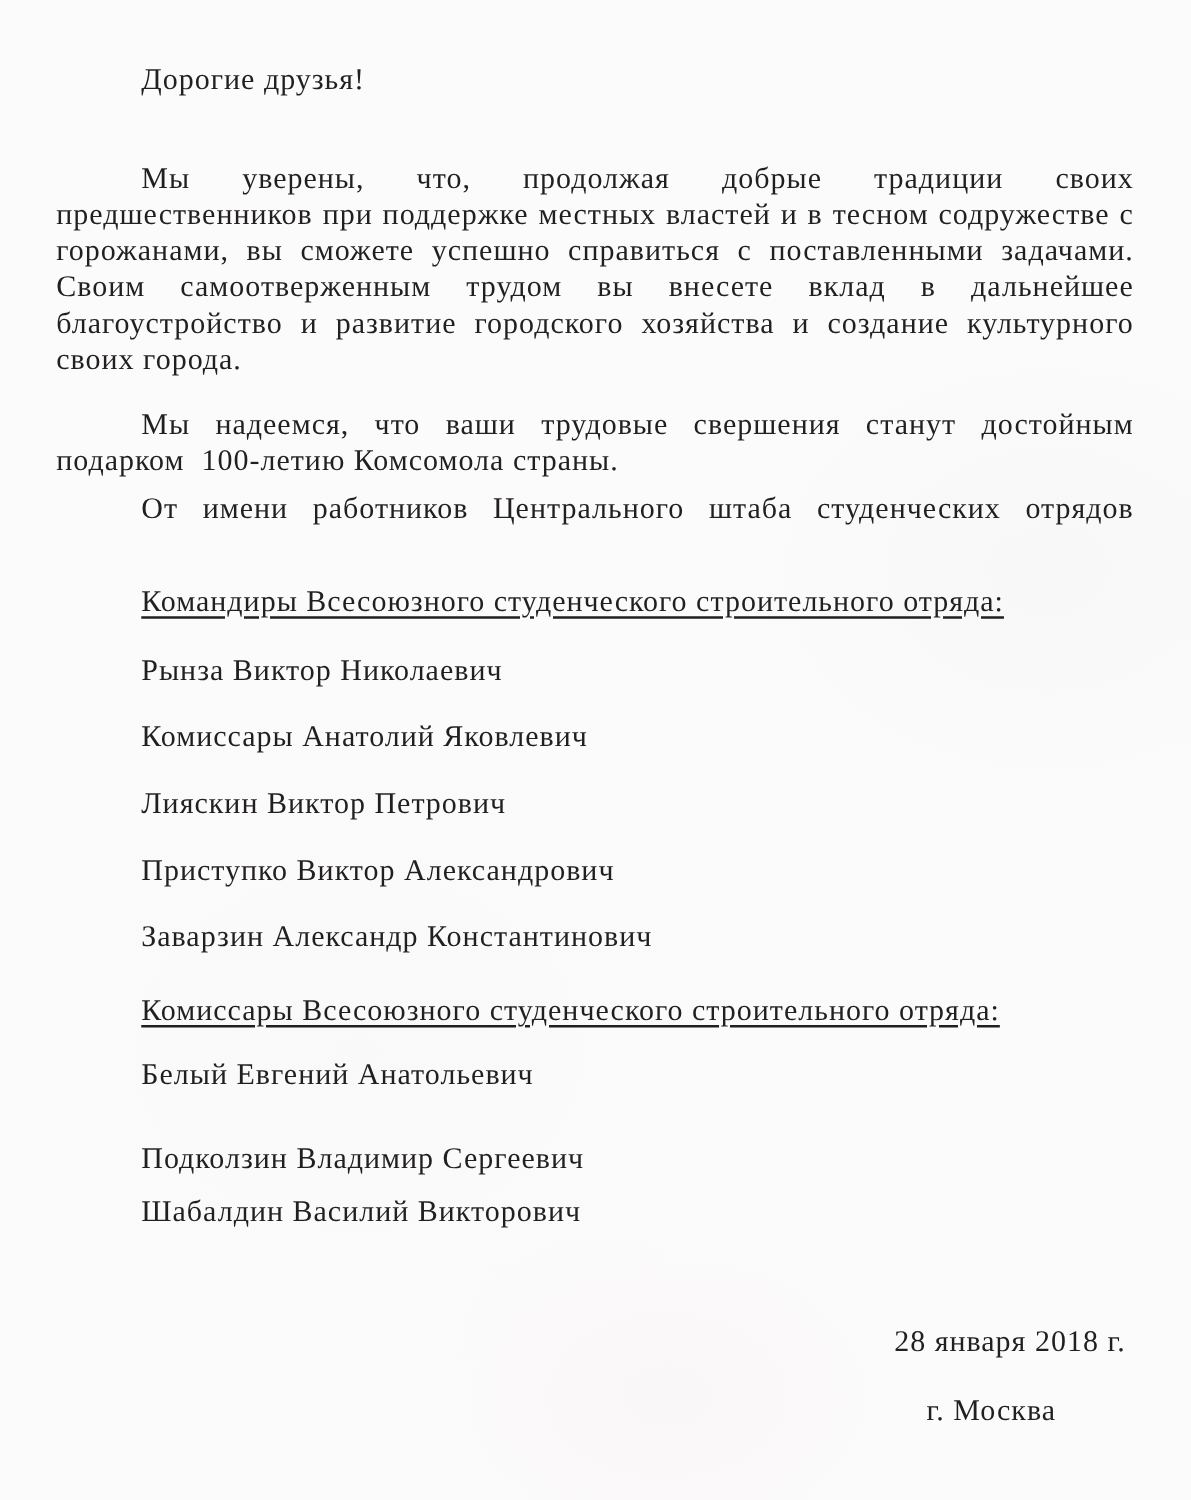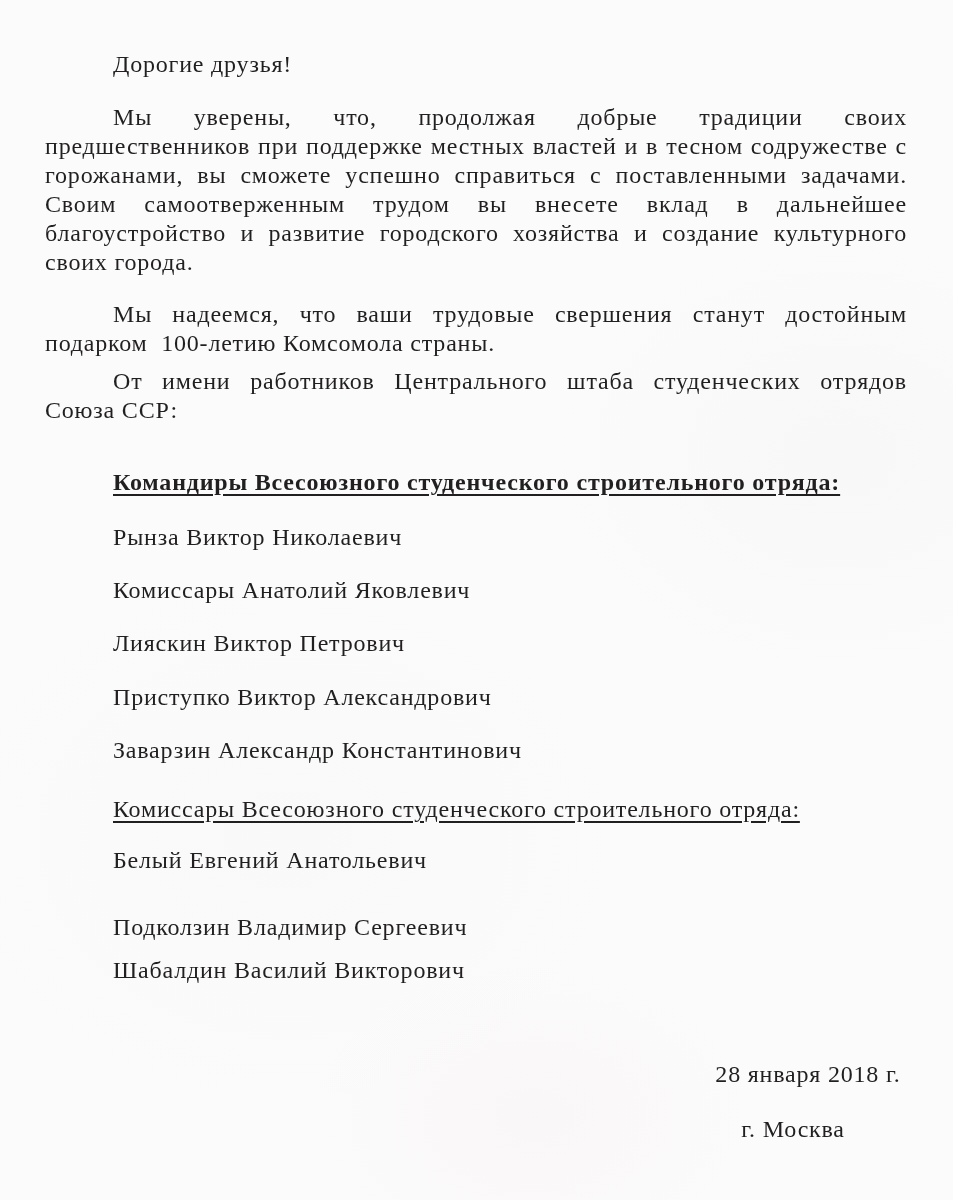--- a/index.html
+++ b/index.html
@@ -32,21 +32,21 @@
     height: 29px;
     text-align: justify;
     text-align-last: justify;
     -moz-text-align-last: justify;
   }
   .line.left {
     text-align: left;
     text-align-last: left;
     -moz-text-align-last: left;
   }
-  .line.indent { text-indent: 68px; }
+  .line.indent { text-indent: 68px; margin-top: 26px; }
   .pre { white-space: pre-wrap; }
   .single {
     line-height: 29px;
     white-space: nowrap;
   }
   .heading {
     text-decoration: underline;
     text-decoration-thickness: 1.5px;
     text-underline-offset: 4px;
   }
@@ -70,24 +70,23 @@
   <span class="line left">своих города.</span>
 </div>
 
 <div class="abs para" style="top:300px;">
   <span class="line indent">Мы надеемся, что ваши трудовые свершения станут достойным</span>
   <span class="line left pre">подарком  100-летию Комсомола страны.</span>
 </div>
 
 <div class="abs para" style="top:367px;">
   <span class="line indent">От имени работников Центрального штаба студенческих отрядов</span>
-  <span class="line left">Союза ССР:</span>
 </div>
 
-<div class="abs single heading" style="top:468px; left:113px;font-weight:bold;">Командиры Всесоюзного студенческого строительного отряда:</div>
+<div class="abs single heading" style="top:468px; left:113px;">Командиры Всесоюзного студенческого строительного отряда:</div>
 
 <div class="abs single name-line" style="top:523px;">Рынза Виктор Николаевич</div>
 <div class="abs single name-line" style="top:576px;">Комиссары Анатолий Яковлевич</div>
 <div class="abs single name-line" style="top:629px;">Лияскин Виктор Петрович</div>
 <div class="abs single name-line" style="top:683px;text-align:center;">Приступко Виктор Александрович</div>
 <div class="abs single name-line" style="top:736px;">Заварзин Александр Константинович</div>
 
 <div class="abs single heading" style="top:795px; left:113px;">Комиссары Всесоюзного студенческого строительного отряда:</div>
 
 <div class="abs single name-line" style="top:846px;">Белый Евгений Анатольевич</div>

